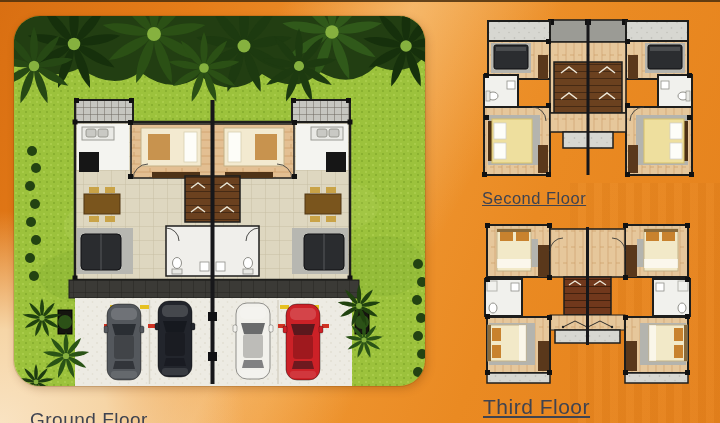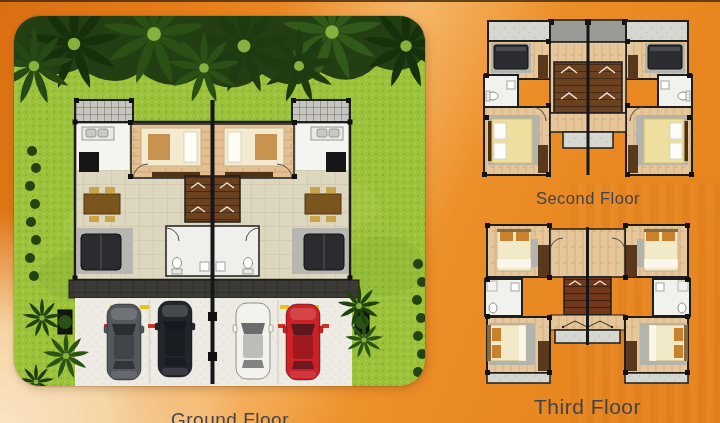--- a/index.html
+++ b/index.html
@@ -17,22 +17,22 @@
   .gf-card{
     position:absolute;left:14px;top:16px;width:411px;height:370px;
     border-radius:26px;overflow:hidden;
     box-shadow:0 0 0 1px rgba(110,55,0,.18), 2px 3px 9px rgba(90,40,0,.25);
   }
   .gf-card svg{display:block;}
   .plan-svg{position:absolute;display:block;}
   #sf-plan{left:482px;top:15px;}
   #tf-plan{left:483px;top:223px;}
   .floor-label{
-    position:absolute;text-align:center;color:#3f4350;letter-spacing:.5px;
-    font-family:"Liberation Sans", sans-serif;font-weight:400;
+    position:absolute;color:#3f4350;letter-spacing:.5px;
+    font-family:"Liberation Sans", sans-serif;font-weight:400;text-decoration:underline;
   }
   #gf-label{left:30px;top:409px;width:400px;font-size:19px;}
   #sf-label{left:482px;top:189px;width:212px;font-size:16.5px;}
   #tf-label{left:483px;top:395px;width:209px;font-size:21px;}
 </style>
 </head>
 <body>
 
 <div class="canvas">
   <div class="bg-ray"></div>

